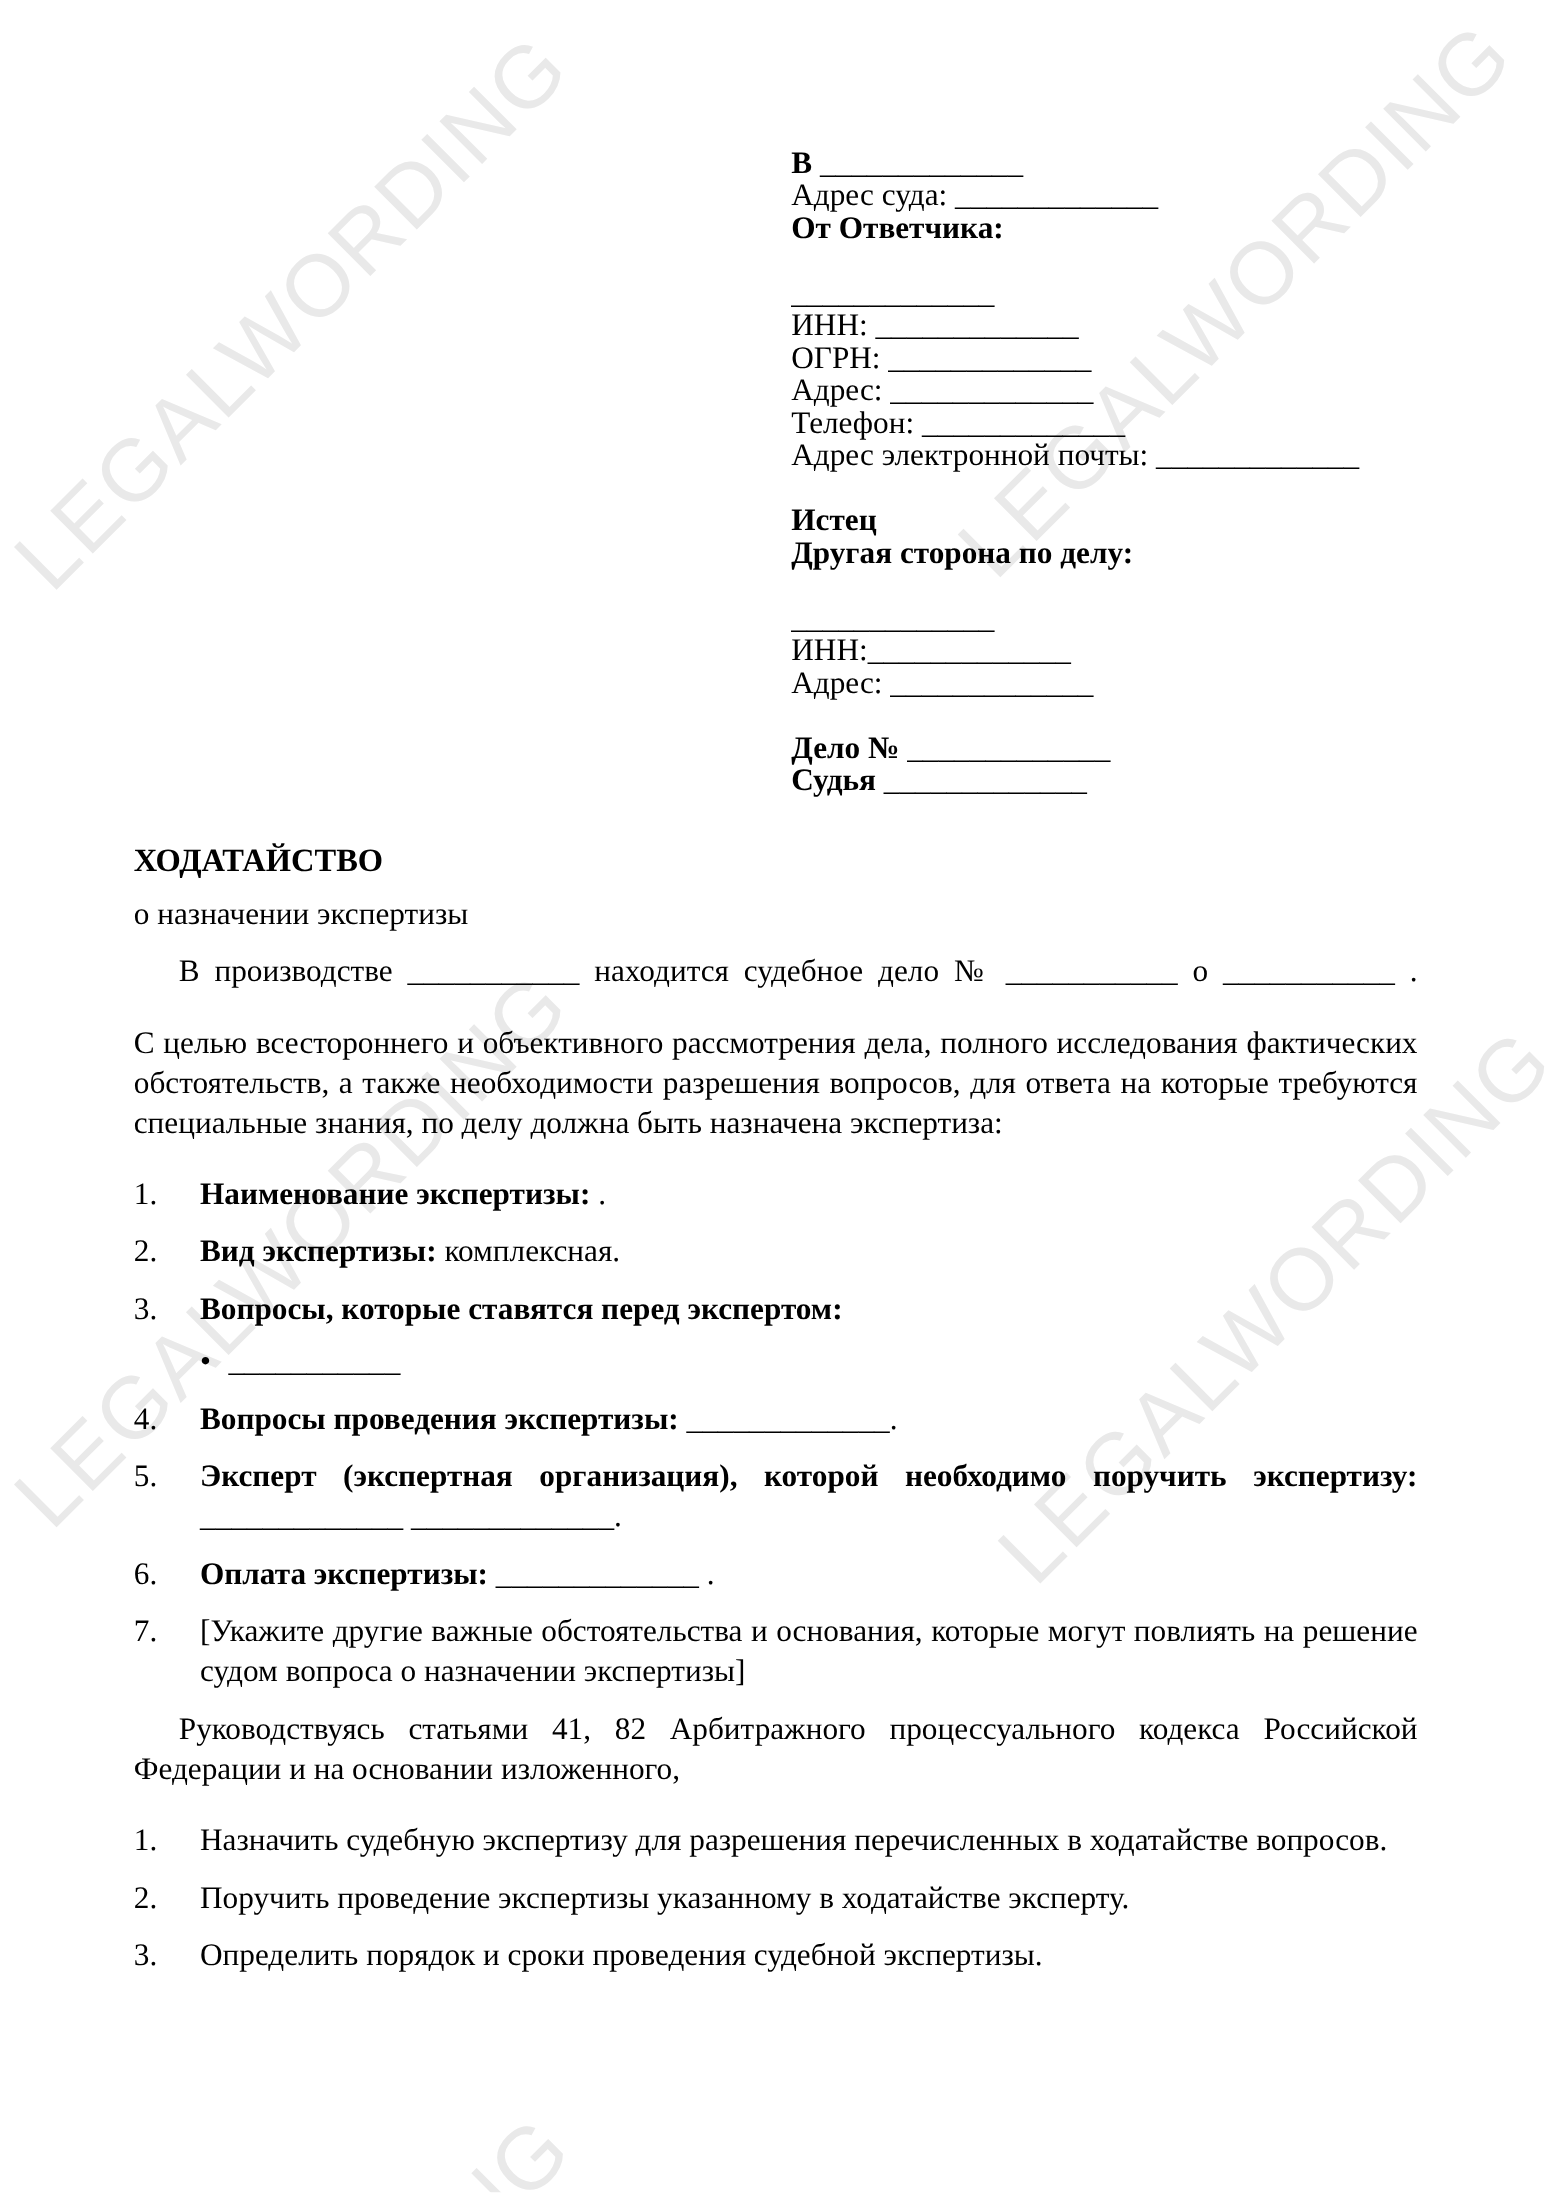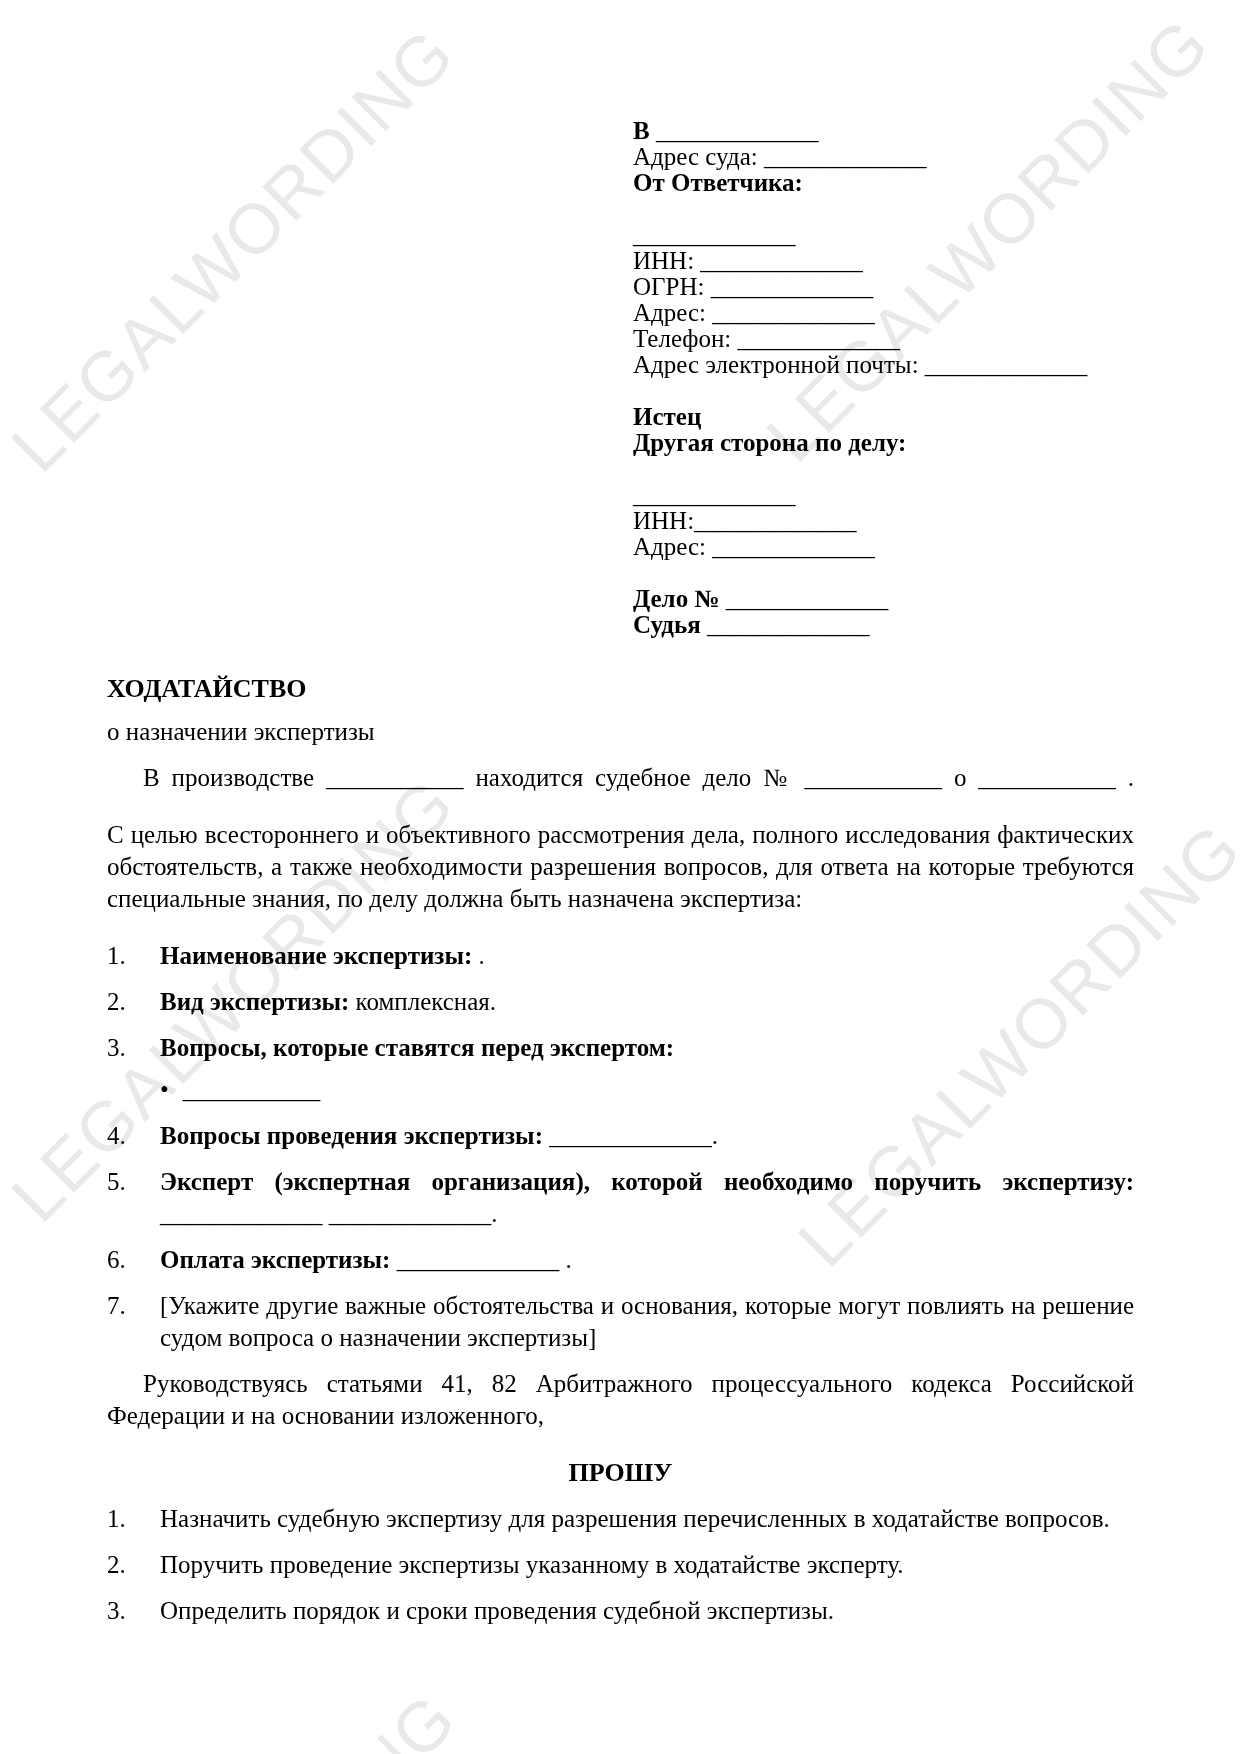--- a/index.html
+++ b/index.html
@@ -124,21 +124,20 @@
 
       <div class="li">
         <div class="num">7.</div>
         <div class="li-body jt"><span class="b"></span><span>[Укажите другие важные обстоятельства и основания, которые могут повлиять на решение судом вопроса о назначении экспертизы]</span></div>
       </div>
 
     </div>
 
     <p class="sp ind jt">Руководствуясь статьями 41, 82 Арбитражного процессуального кодекса Российской Федерации и на основании изложенного,</p>
 
-    <div class="center-heading">ПРОШУ</div>
 
     <div>
       <div class="li">
         <div class="num">1.</div>
         <div class="li-body">Назначить судебную экспертизу для разрешения перечисленных в ходатайстве вопросов.</div>
       </div>
       <div class="li">
         <div class="num">2.</div>
         <div class="li-body">Поручить проведение экспертизы указанному в ходатайстве эксперту.</div>
       </div>

